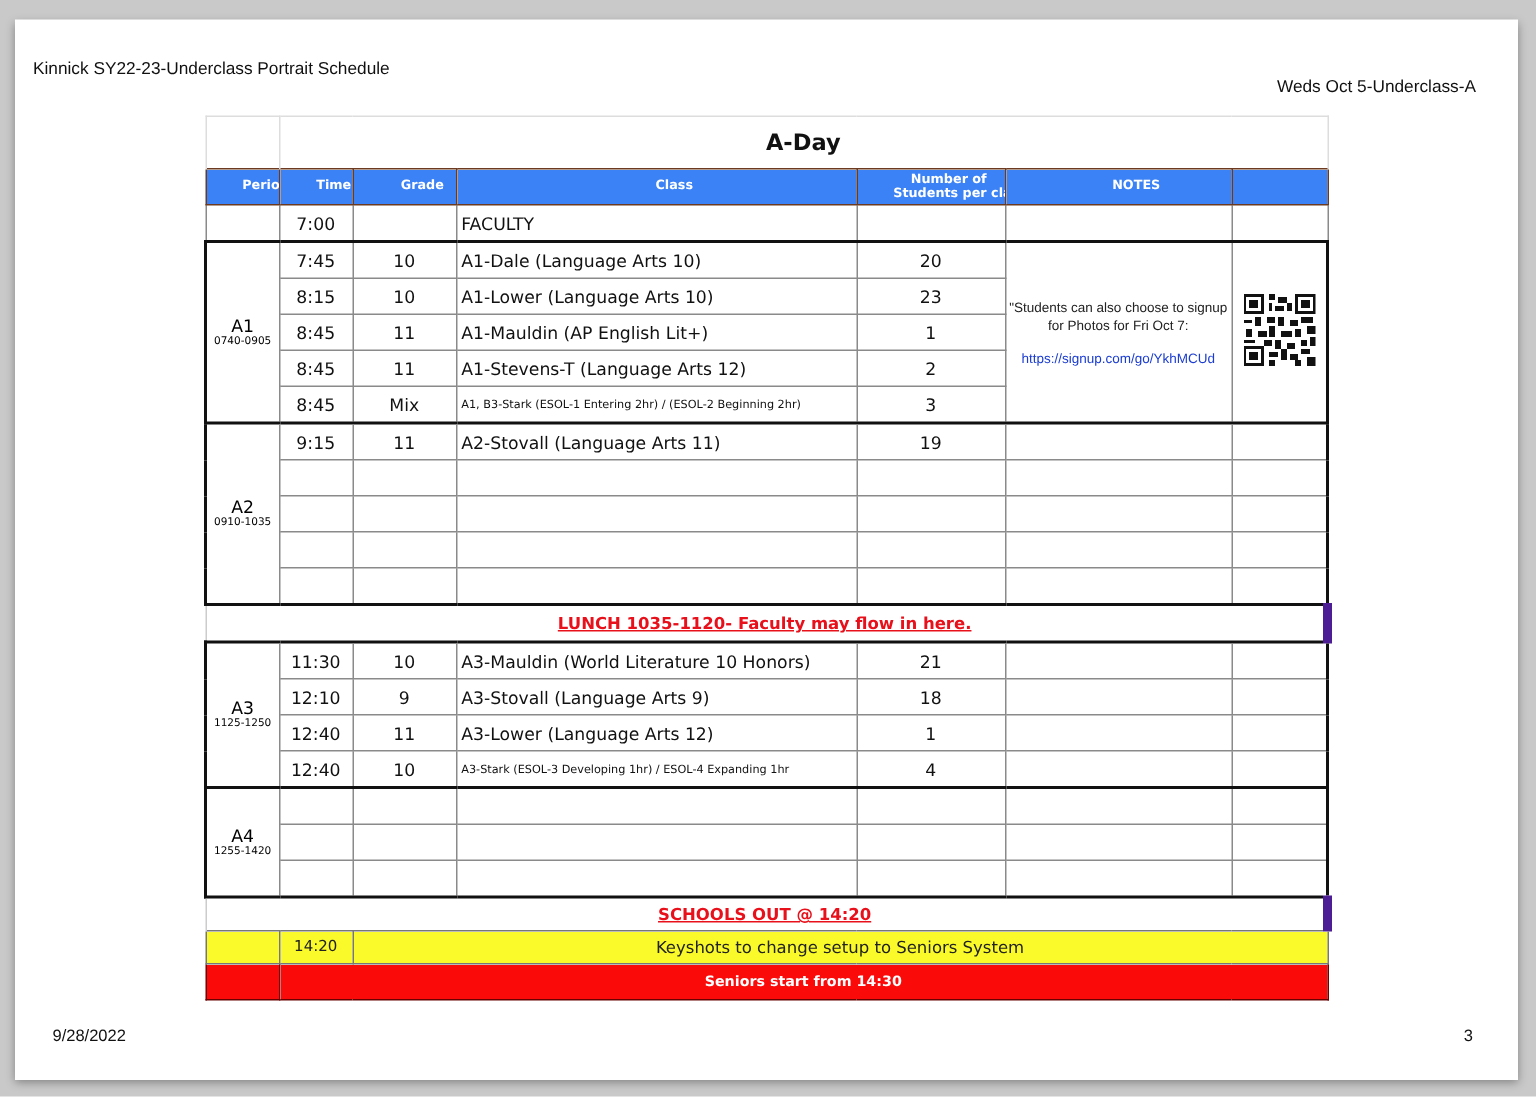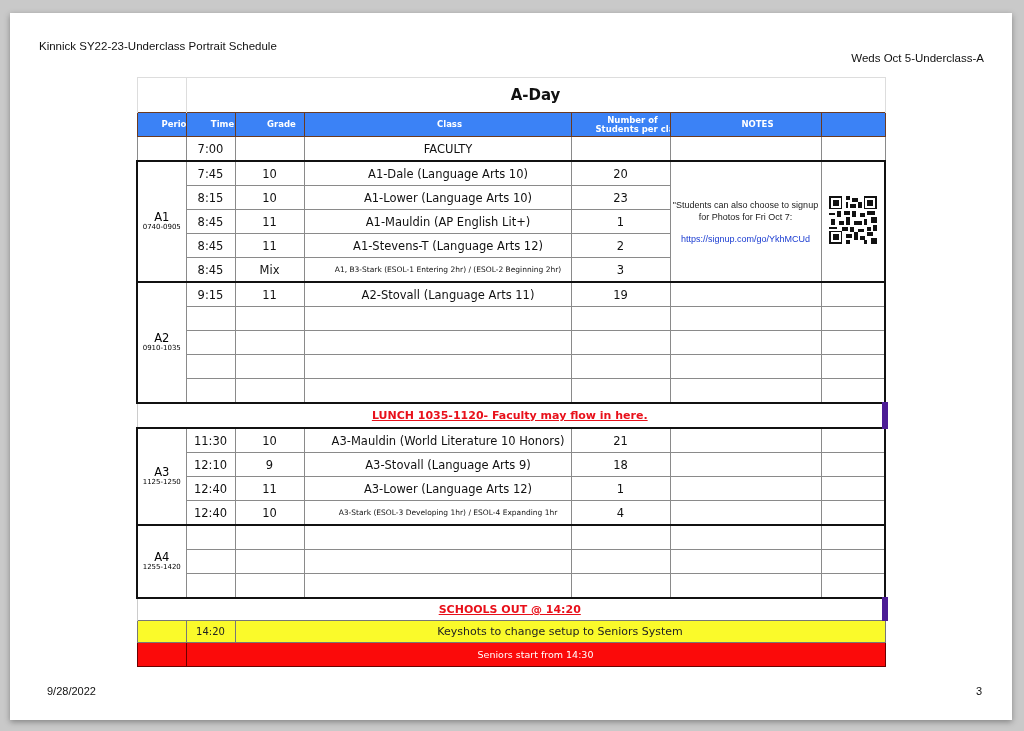--- a/index.html
+++ b/index.html
@@ -7,53 +7,53 @@
     width:1024px; height:731px; background:#c9c9c9; position:relative; overflow:hidden;
     font-family: "DejaVu Sans", sans-serif;
   }
   .page {
     position:absolute; left:10px; top:13px; width:1002px; height:707px; background:#ffffff;
     box-shadow: 0 2px 6px rgba(0,0,0,0.35);
   }
   .hdr-left, .hdr-right, .ftr-left, .ftr-right {
     position:absolute; font-family:"Liberation Sans", sans-serif; font-size:11.5px; color:#111;
   }
-  .hdr-left { left:29px; top:27px; }
+  .hdr-left { left:12px; top:27px; }
   .hdr-right { right:28px; top:27px;margin-top:12px; }
-  .ftr-left { left:37px; top:672px; font-size:11px; }
+  .ftr-left { left:25px; top:672px; font-size:11px; }
   .ftr-right { right:30px; top:672px; font-size:11px; }
 
   .sheet { position:absolute; left:126px; top:64px; width:688px; }
   table { border-collapse:collapse; table-layout:fixed; width:748px; }
   td, th { padding:0; overflow:hidden; white-space:nowrap; }
   .title-row td { height:34px; border-top:1px solid #ddd; }
   .title-row .blank { border-left:1px solid #ddd; border-right:1px solid #ddd; }
   .title-row .title { text-align:center; font-weight:bold; font-size:15px; color:#111; border-right:1px solid #ddd; }
   .head th {
     background:#3b82f6; color:#fff; font-size:8.5px; font-weight:bold; height:23px;
     border:1px solid #6b3a20; line-height:9px;padding-left:24px;
   }
   td.c { border:1px solid #8a8a8a; font-size:11.5px; color:#111; height:23px; }
   td.ctr { text-align:center; }
-  td.cls { padding-left:21px;text-align:center; }
+  td.cls { padding-left:3px; }
   td.small { font-size:7.5px; }
   td.per { text-align:center; vertical-align:middle; border:1px solid #8a8a8a; }
   .per-name { font-size:11.5px; display:block; line-height:12px; }
   .per-time { font-size:7px; display:block; line-height:9px; }
   tr.gtop td { border-top:2px solid #111; }
   tbody.grp td.first { border-left:2px solid #111; }
   tbody.grp td.last { border-right:2px solid #111; }
   tr.gbot td { border-bottom:2px solid #111; }
   td.notes { text-align:center; font-family:"Liberation Sans", sans-serif; font-size:9px; color:#222; white-space:normal; line-height:12px; vertical-align:middle; }
   .link { color:#1a3cd1; display:block; margin-top:10px; }
   td.qr { text-align:center; vertical-align:middle; }
   .banner td { height:23px; text-align:center; font-weight:bold; font-size:11px; color:#e8101a; border-left:1px solid #ccc; border-right:6px solid #4c1d95;text-decoration:underline; }
   .yellow td { background:#fafa2a; height:21px; font-size:11px; color:#222; border:1px solid #777; text-align:center; }
   .yellow td.t { font-size:10px; }
-  .red td { background:#fb0a0a; height:23px; color:#fff; font-weight:normal; font-size:9.5px; text-align:center; border:1px solid #6a0000;margin-left:46px; }
+  .red td { background:#fb0a0a; height:23px; color:#fff; font-weight:bold; font-size:9.5px; text-align:center; border:1px solid #6a0000;margin-left:46px; }
 </style>
 </head>
 <body>
 
 <div class="page">
   <div class="hdr-left">Kinnick SY22-23-Underclass Portrait Schedule</div>
   <div class="hdr-right">Weds Oct 5-Underclass-A</div>
 
   <div class="sheet">
     <table>

